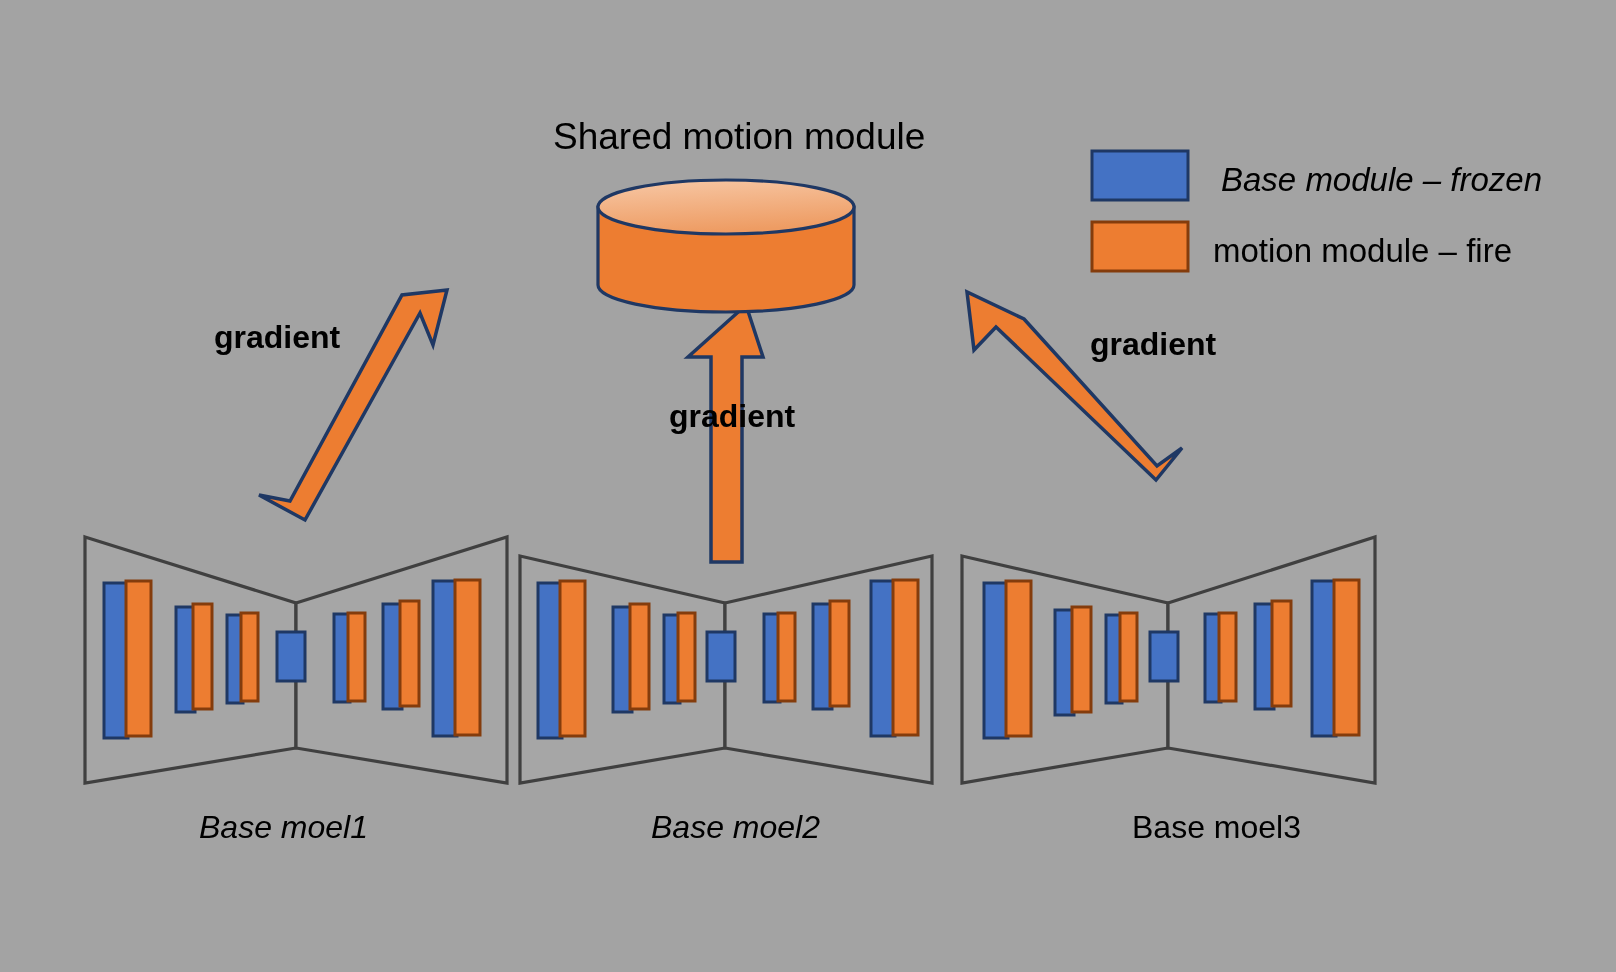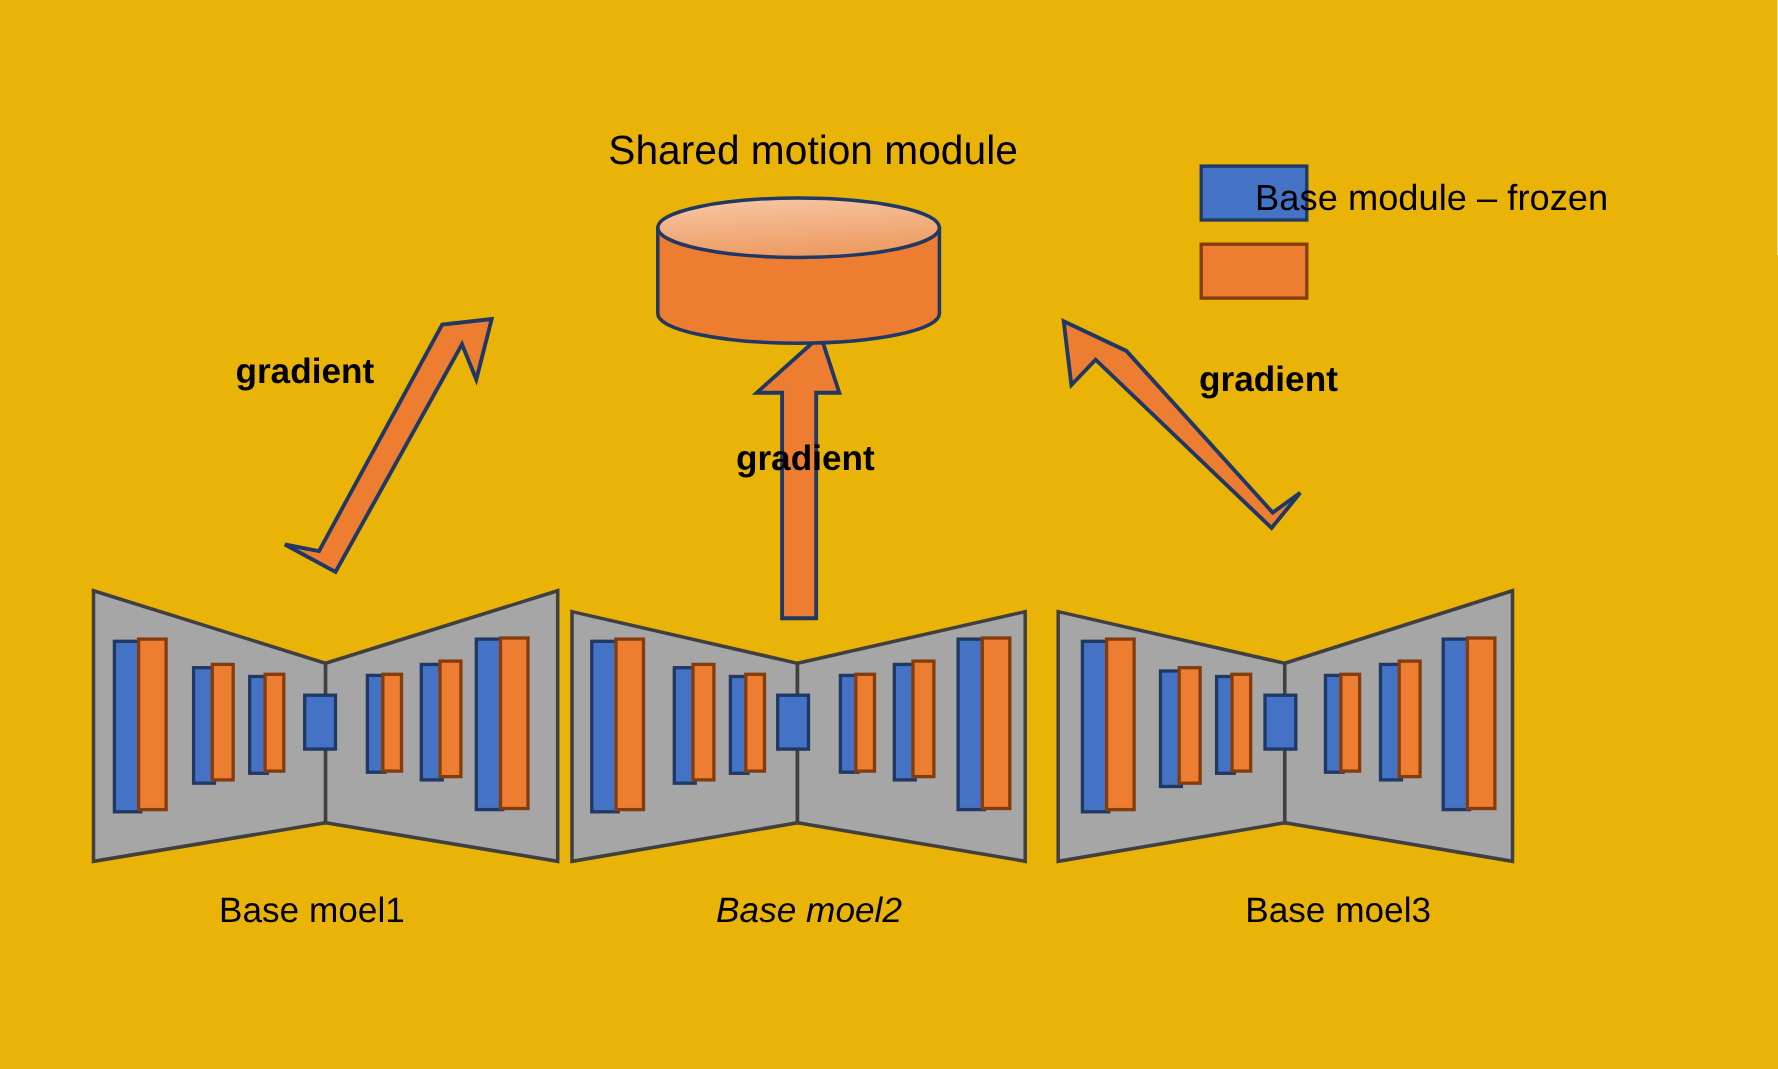--- a/index.html
+++ b/index.html
@@ -11,21 +11,21 @@
   body {
     font-family: "Liberation Sans", sans-serif;
     width: 1616px;
     height: 972px;
     overflow: hidden;
   }
   #stage {
     position: relative;
     width: 1616px;
     height: 972px;
-    background: #eab308;
+    background: #a3a3a3;
   }
   #diagram-svg {
     position: absolute;
     left: 0;
     top: 0;
     width: 1616px;
     height: 972px;
   }
   .txt {
     position: absolute;
@@ -38,25 +38,25 @@
   #title-shared-motion-module {
     left: 553px;
     top: 117px;
     font-size: 37px;
   }
   .gradient-label { font-size: 32px; font-weight: bold; }
   #gradient-label-left  { left: 214px; top: 320px; }
   #gradient-label-center{ left: 669px; top: 399px; }
   #gradient-label-right { left: 1090px; top: 327px; }
   .model-label { font-size: 32px; }
-  #model-label-1 { left: 199px;  top: 810px; }
+  #model-label-1 { left: 199px;  top: 810px; font-style: italic; }
   #model-label-2 { left: 651px;  top: 810px; font-style: italic; }
   #model-label-3 { left: 1132px; top: 810px; }
   .legend-label { font-size: 33px; }
-  #legend-label-0 { left: 1141px; top: 162px; }
+  #legend-label-0 { left: 1221px; top: 162px; font-style: italic; }
   #legend-label-1 { left: 1213px; top: 233px; }
 </style>
 </head>
 <body>
 
 <div id="stage">
 
   <svg id="diagram-svg" viewBox="0 0 1616 972" xmlns="http://www.w3.org/2000/svg">
     <defs>
       <linearGradient id="cyl-top-grad" x1="0" y1="0" x2="0" y2="1">
@@ -168,14 +168,15 @@
   <div class="txt gradient-label" id="gradient-label-right">gradient</div>
 
   <div class="txt model-label" id="model-label-1">Base moel1</div>
 
   <div class="txt model-label" id="model-label-2">Base moel2</div>
 
   <div class="txt model-label" id="model-label-3">Base moel3</div>
 
   <div class="txt legend-label" id="legend-label-0">Base module – frozen</div>
 
+  <div class="txt legend-label" id="legend-label-1">motion module – fire</div>
 
 </div>
 
 </body></html>

